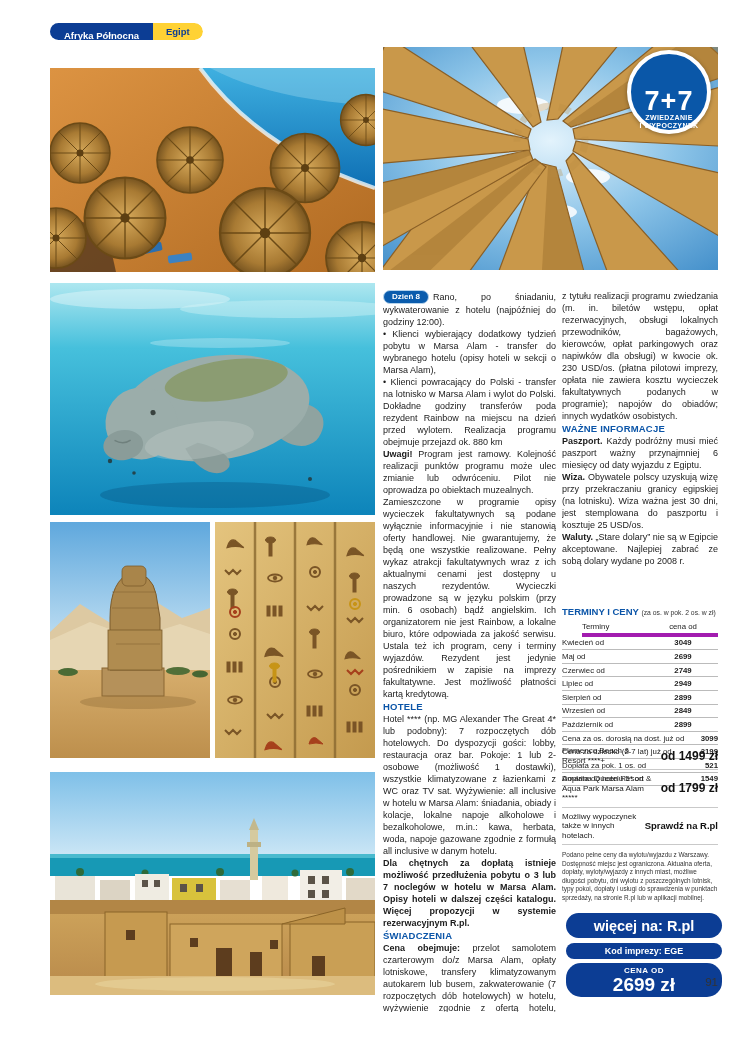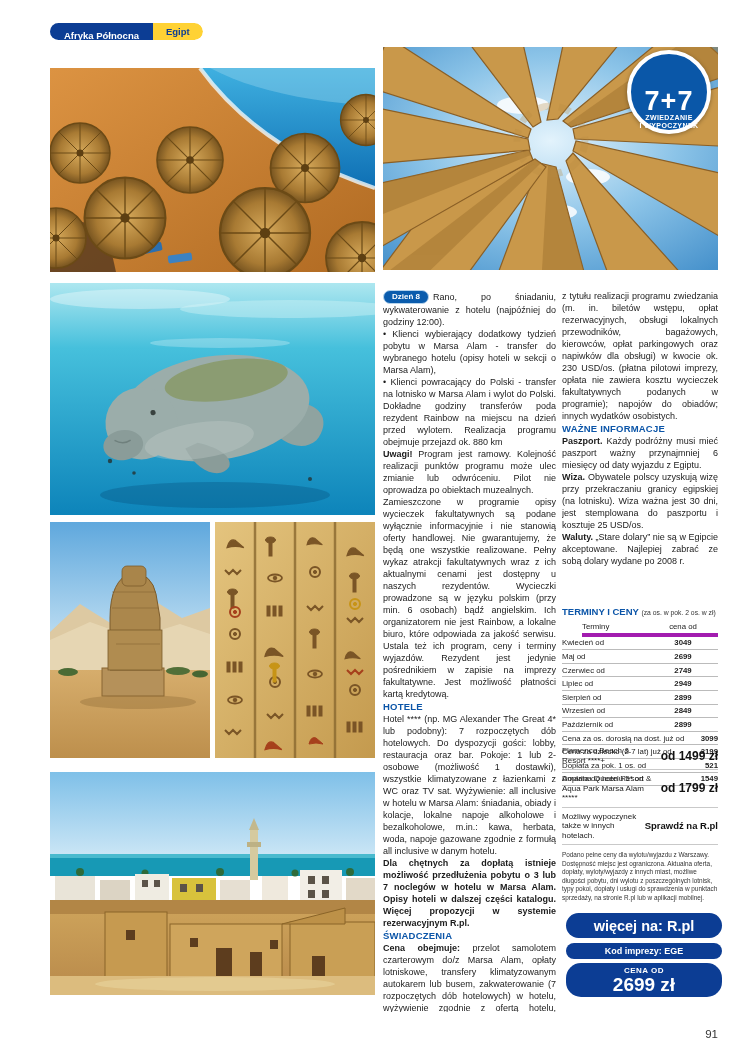--- a/index.html
+++ b/index.html
@@ -53,21 +53,21 @@
         line-height:8.6px;color:#333;text-align:left;}
   
   .btn{position:absolute;left:566px;width:156px;background:#0c3d94;color:#fff;
         display:flex;flex-direction:column;align-items:center;justify-content:center;
         box-sizing:border-box;}
   .btn-more{top:913px;height:25px;border-radius:13px;font-size:14.5px;font-weight:bold;}
   .btn-code{top:943px;height:16px;border-radius:9px;font-size:9px;font-weight:bold;}
   .btn-price{top:963px;height:34px;border-radius:15px;}
   .btn-price .l1{font-size:8px;font-weight:bold;line-height:9px;letter-spacing:.5px;}
   .btn-price .l2{font-size:19px;font-weight:bold;line-height:19px;}
-  .pagenum{position:absolute;right:38px;top:1028px;font-size:11.5px;color:#333;}
+  .pagenum{position:absolute;right:38px;top:976px;font-size:11.5px;color:#333;}
 </style>
 </head>
 <body>
 
 <div class="page">
 
   <div class="crumbs">
     <div class="crumb-region">Afryka Północna</div>
     <div class="crumb-country">Egipt</div>
   </div>

